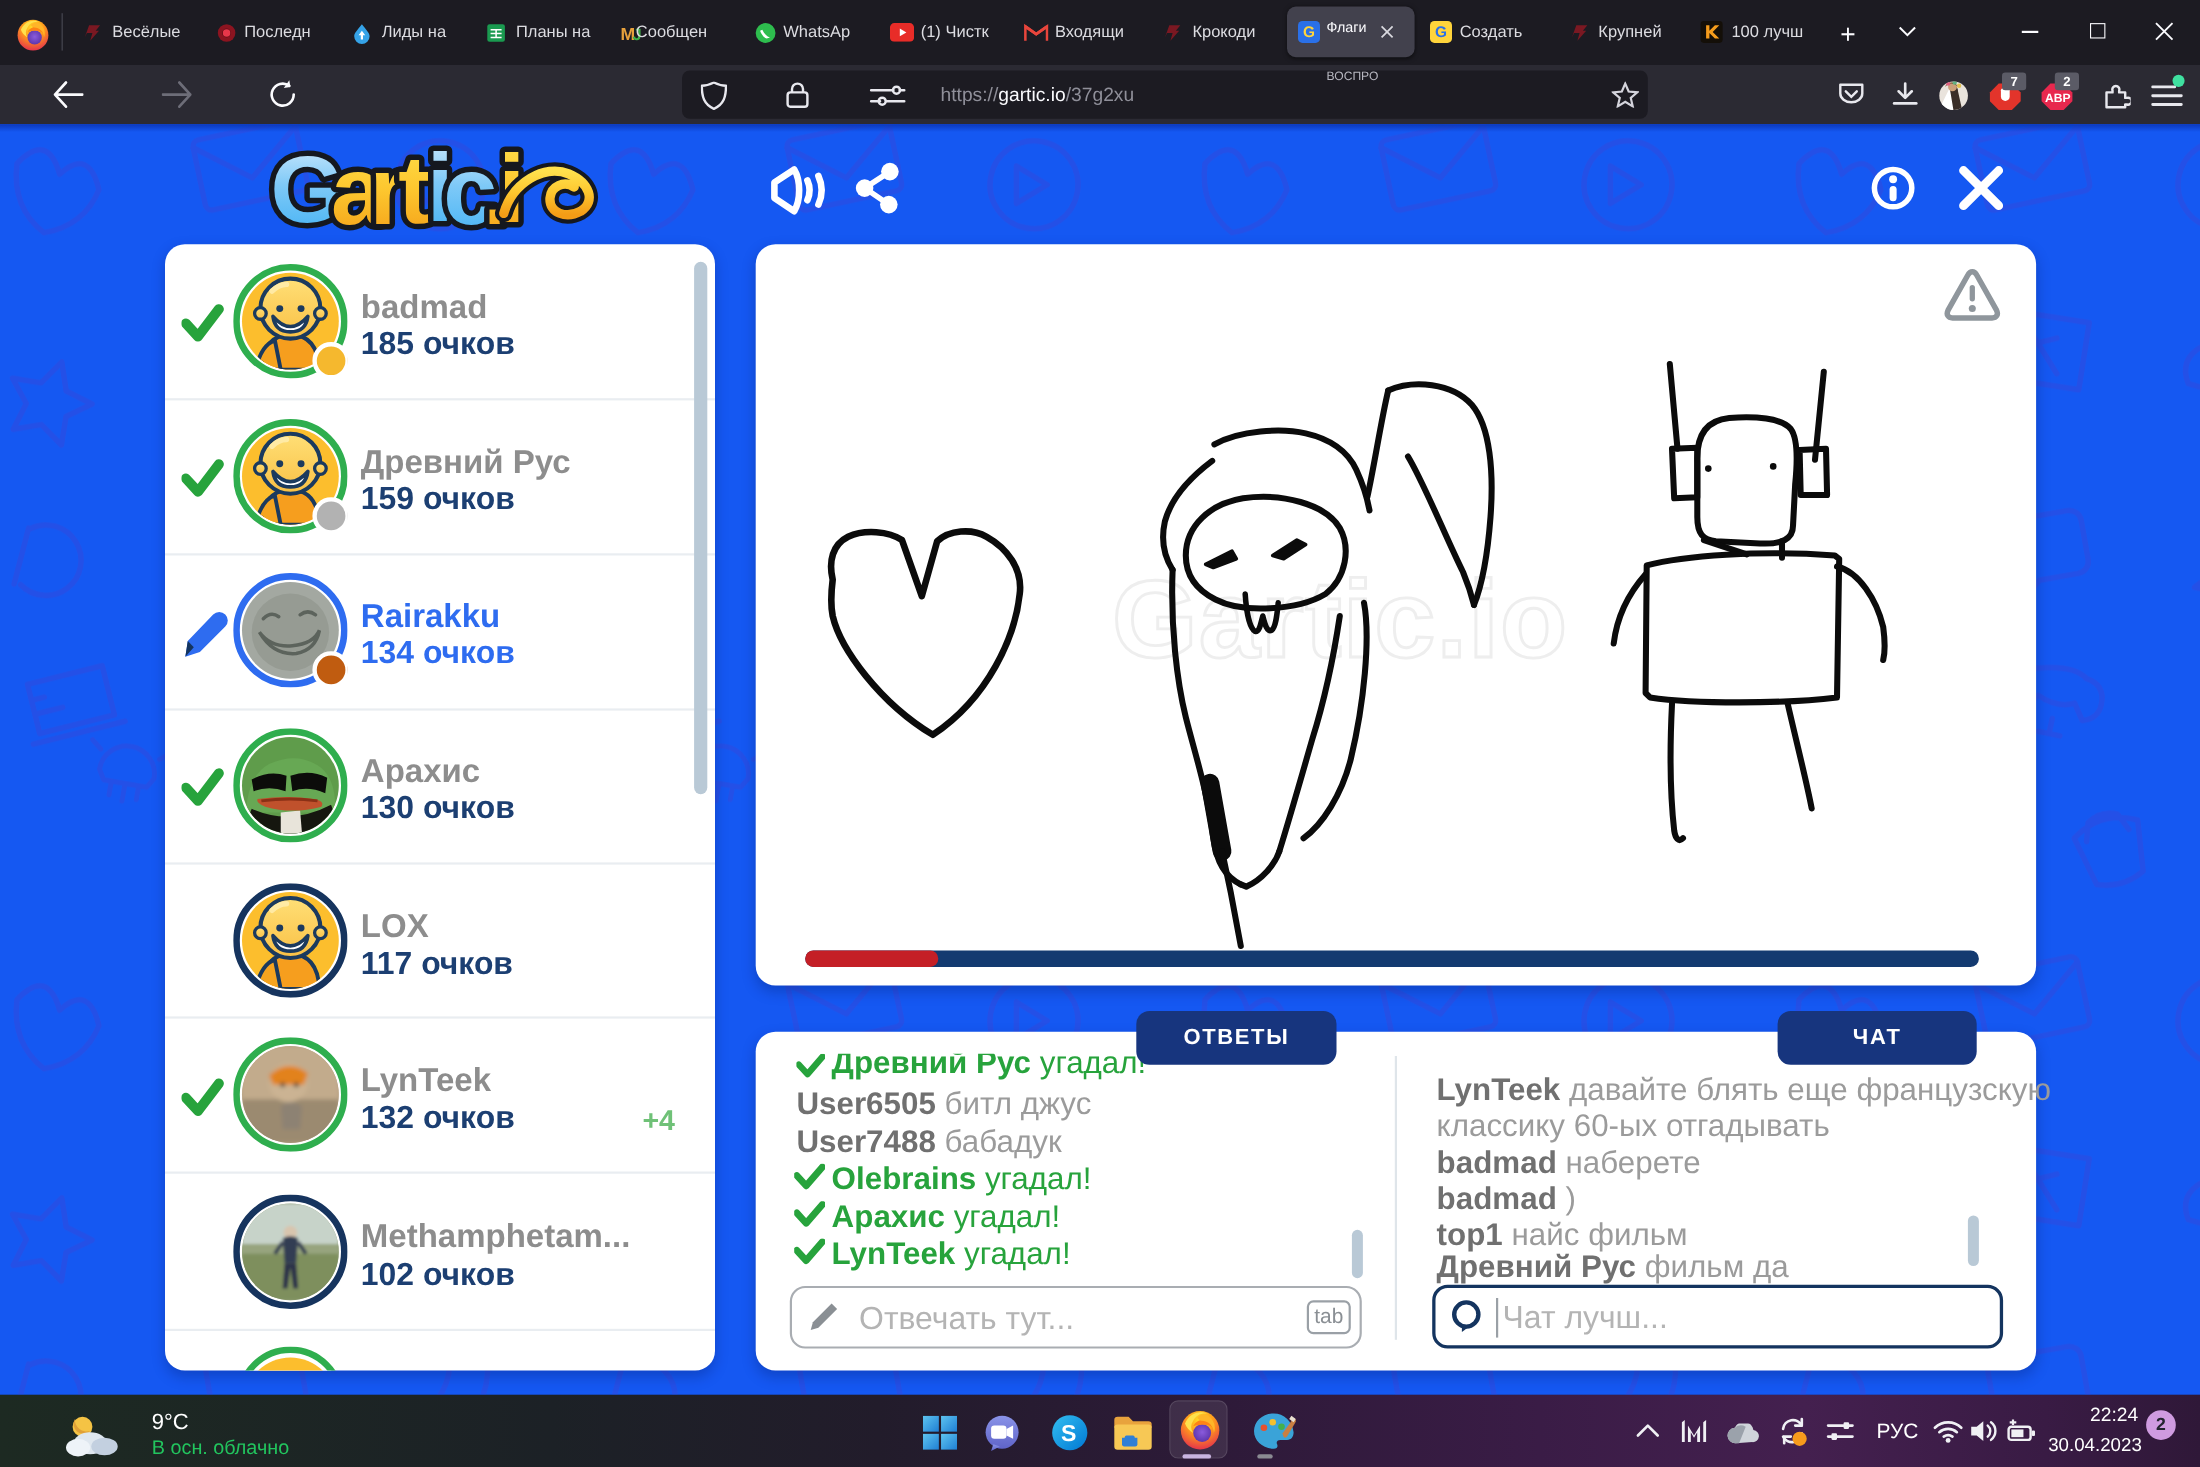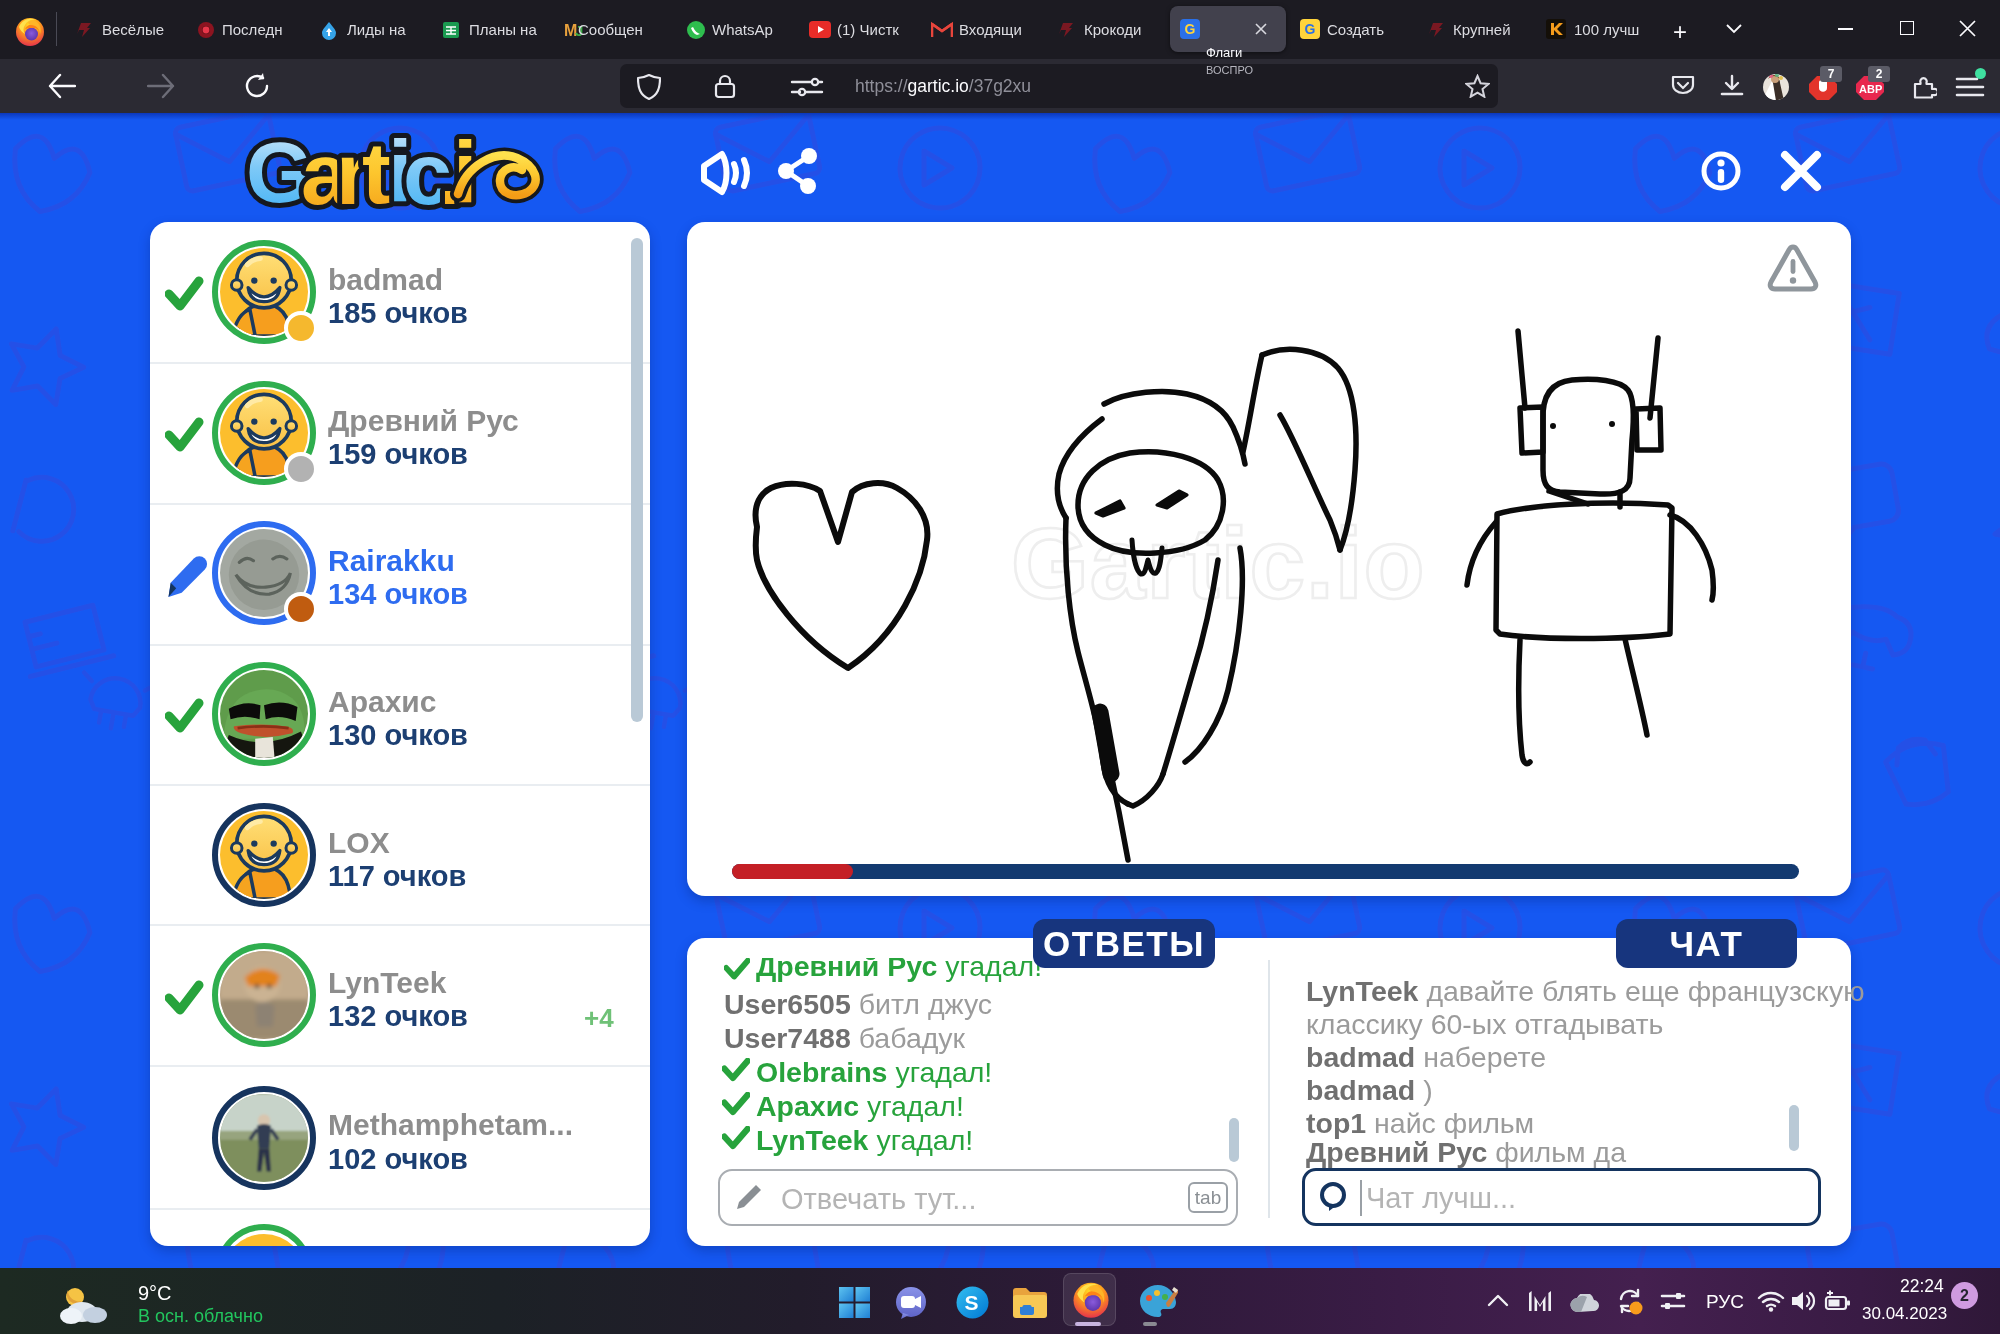--- a/index.html
+++ b/index.html
@@ -17,21 +17,21 @@
 
 #page { position:absolute; left:0; top:113px; width:2000px; height:1155px; background:#1558f2; overflow:hidden; }
 #pagesh { position:absolute; left:0; top:113px; width:2000px; height:7px; background:linear-gradient(#0b38bb, rgba(11,56,187,0)); }
 
 .panel { position:absolute; background:#fff; border-radius:18px; box-shadow:0 5px 12px rgba(0,20,90,.28); }
 
 .sep { position:absolute; left:150px; width:500px; height:2px; background:#e9edf1; }
 .pname { position:absolute; left:328px; font-size:30px; font-weight:bold; color:#8d8d8d; white-space:nowrap; }
 .pscore { position:absolute; left:328px; font-size:29px; font-weight:bold; color:#1c3f72; }
 
-.dtab { position:absolute; top:919px; height:49px; background:#17357e; border-radius:12px; color:#fff; font-weight:bold; font-size:35px; text-align:center; line-height:49px; letter-spacing:1.5px; }
+.dtab { position:absolute; top:919px; height:49px; background:#17357e; border-radius:12px; color:#fff; font-weight:bold; font-size:20px; text-align:center; line-height:49px; letter-spacing:1.5px; }
 
 .msg { position:absolute; font-size:28.5px; color:#9b9b9b; white-space:nowrap; }
 .msg b { color:#707070; }
 .green { color:#27a33c !important; font-weight:bold; }
 
 
 #taskbar { position:absolute; left:0; top:1268px; width:2000px; height:66px;
   background:linear-gradient(90deg,#1d2a22 0%,#1c2126 25%,#221c2b 40%,#2d1a38 55%,#3a1c46 70%,#44204f 82%,#391b44 93%,#2f1838 100%); }
 .tbtxt { position:absolute; color:#fff; font-size:17px; }
 </style>
@@ -69,21 +69,21 @@
     <path d="M1 1 L16 16 M16 1 L1 16" stroke="#fbfbfe" stroke-width="1.7"></path>
   </svg>
 
 <div style="position:absolute; left:1673px; top:18px; font-size:24px; color:#fbfbfe; font-weight:300;">+</div>
 <svg style="position:absolute; left:1726px; top:24px;" width="16" height="10" viewBox="0 0 16 10">
     <path d="M1 1 L8 8 L15 1" fill="none" stroke="#fbfbfe" stroke-width="1.8"></path>
   </svg>
 
 <div style="position:absolute; left:1170px; top:6px; width:116px; height:46px; background:#42414d; border-radius:8px; box-shadow:0 1px 4px rgba(0,0,0,.5);"></div>
 <div style="position:absolute; left:1180px; top:19px; width:20px; height:20px; background:#2a70e8; border-radius:4px; text-align:center; line-height:20px; font-size:14px; font-weight:bold; color:#ffd43b;">G</div>
-<div style="position:absolute; left:1206px; top:17px; font-size:13px; color:#fbfbfe;margin-top:28px;">Флаги</div>
+<div style="position:absolute; left:1206px; top:17px; font-size:13px; color:#fbfbfe;">Флаги</div>
 <div style="position:absolute; left:1206px; top:32px; font-size:11px; color:#b6b6bf;margin-top:32px;">ВОСПРО</div>
 <svg style="position:absolute; left:1254px; top:22px;" width="14" height="14" viewBox="0 0 14 14">
     <path d="M2 2 L12 12 M12 2 L2 12" stroke="#d8d8de" stroke-width="1.6"></path>
   </svg>
 
 <svg style="position:absolute; left:74px; top:20px;" width="20" height="20" viewBox="0 0 20 20">
     <path d="M3 14 L7 3 L17 3 L13 8 L16 8 L8 17 L10 10 L5 10 Z" fill="#7a1822"></path>
   </svg>
 <div class="tabtitle" style="left:102px;">Весёлые</div>
 <svg style="position:absolute; left:196px; top:20px;" width="20" height="20" viewBox="0 0 20 20">

